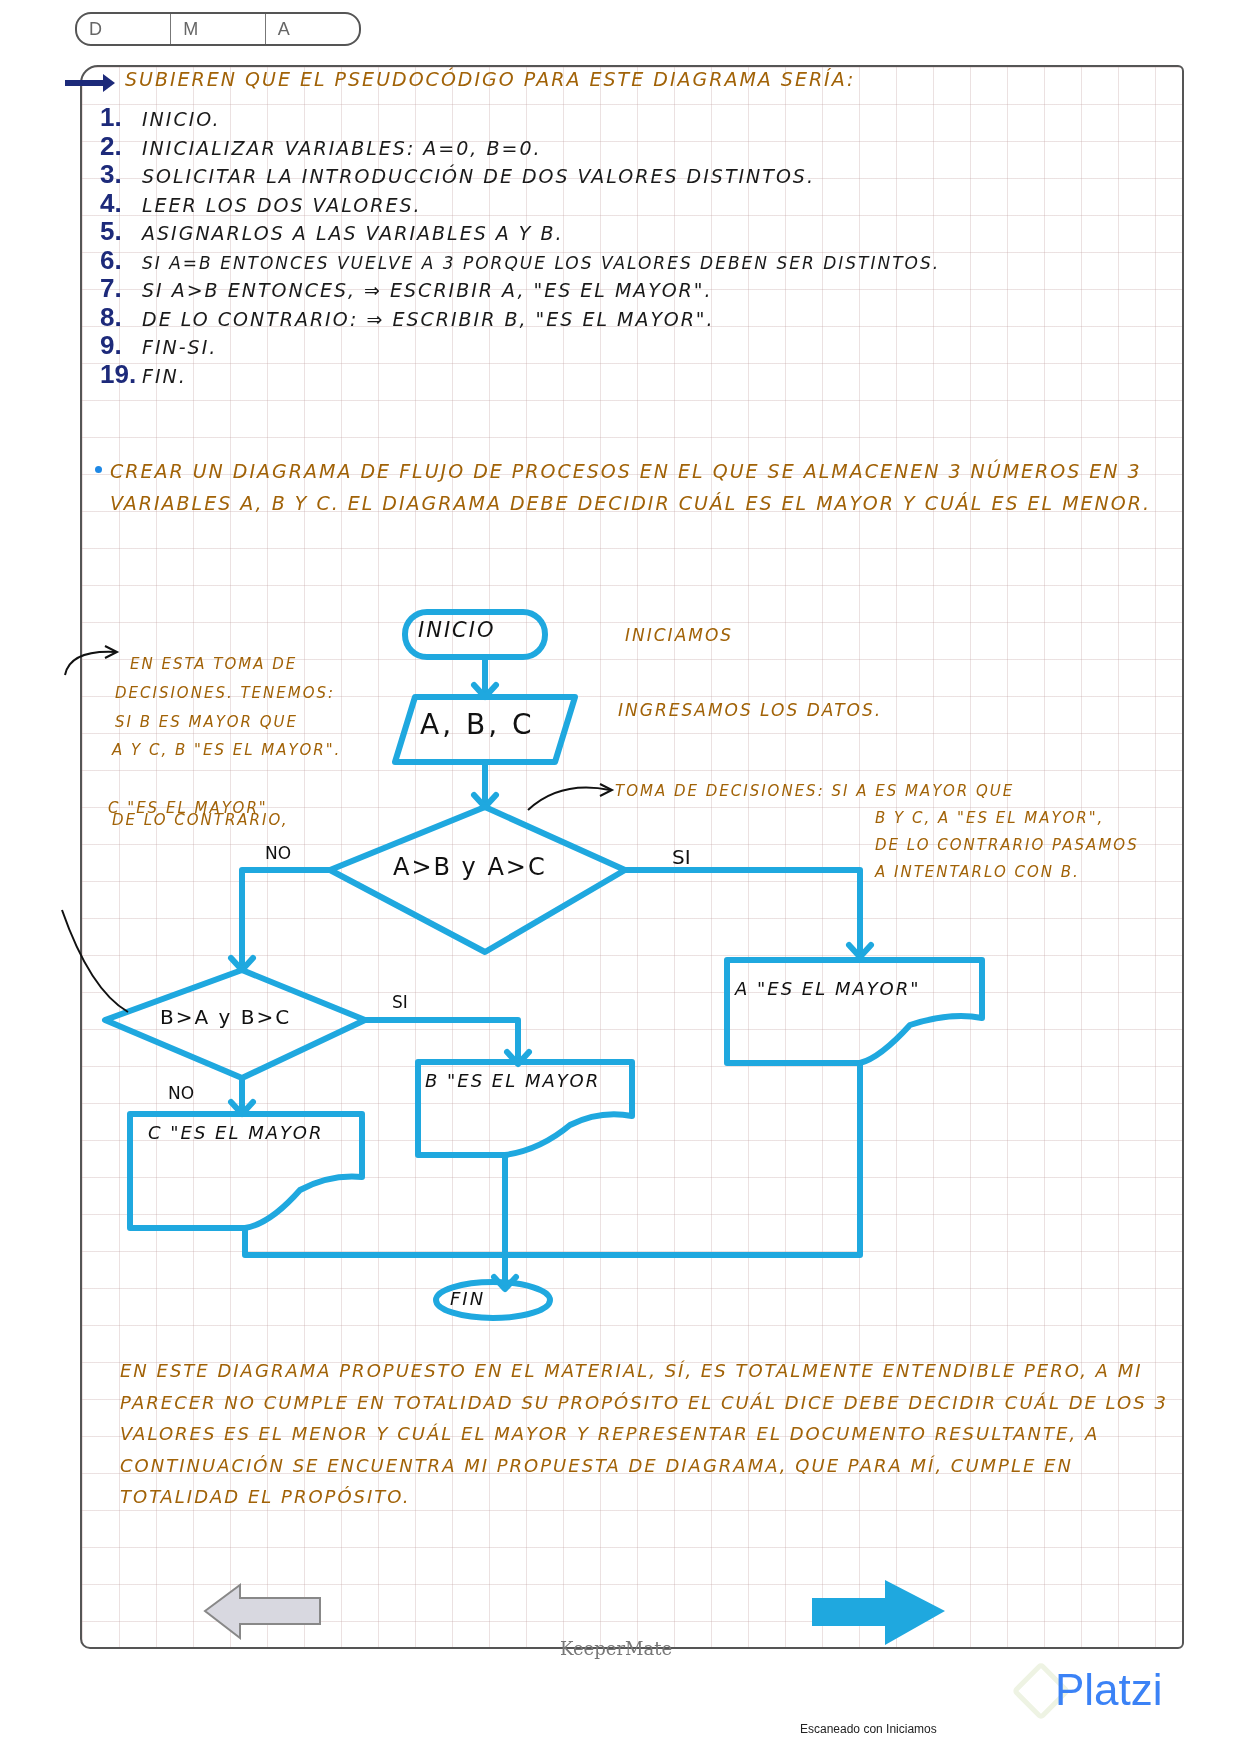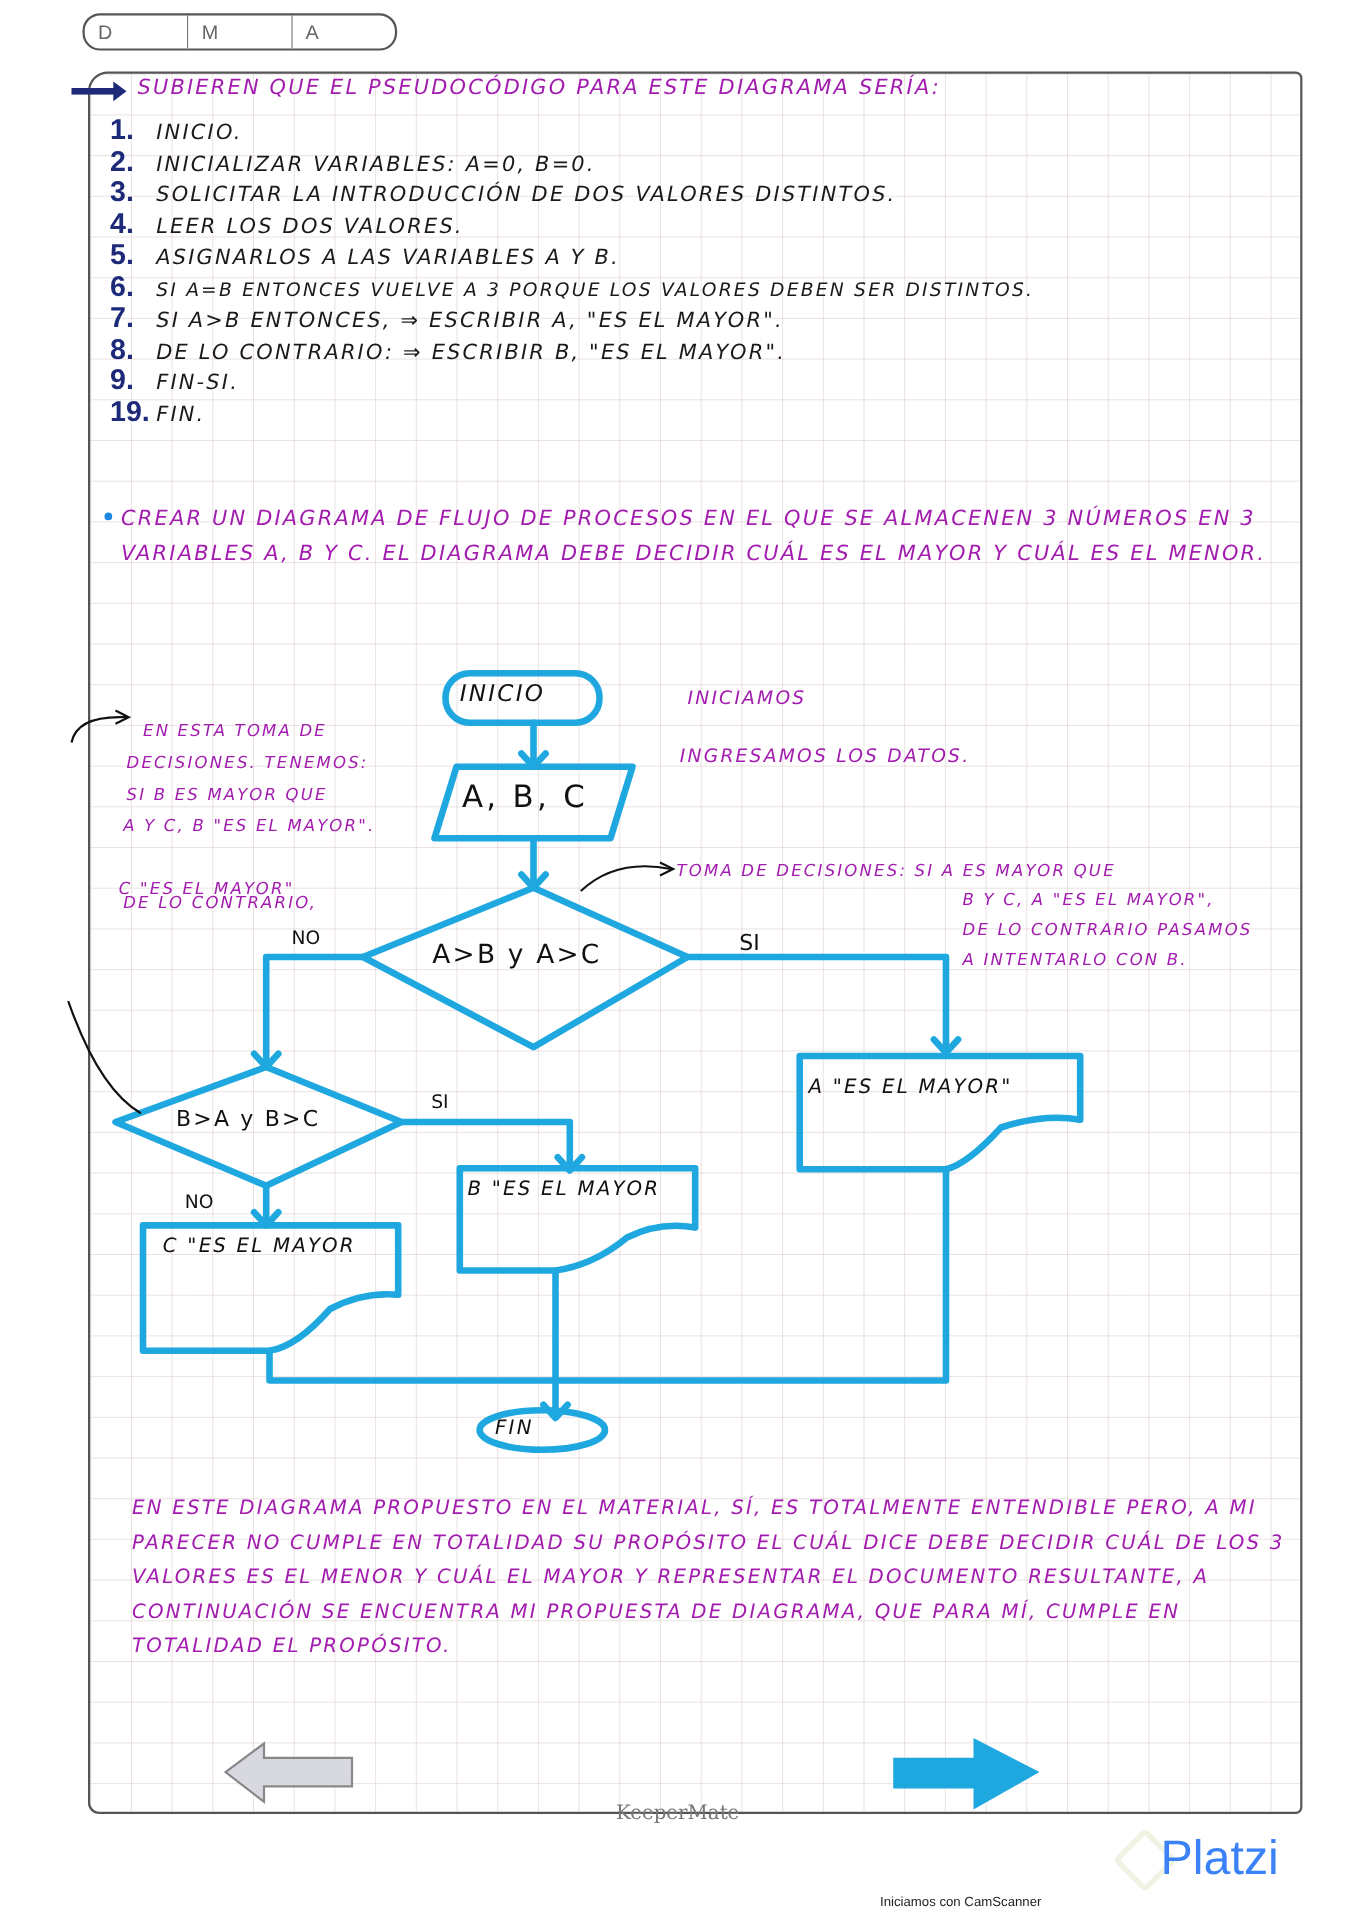--- a/index.html
+++ b/index.html
@@ -18,21 +18,21 @@
   .page {
     position: absolute; left: 80px; top: 65px; width: 1100px; height: 1580px;
     border: 2px solid #555; border-radius: 18px 6px 6px 10px;
     background-color: #fff;
     background-image:
       linear-gradient(to right, rgba(200,170,170,0.35) 1px, transparent 1px),
       linear-gradient(to bottom, rgba(200,170,170,0.35) 1px, transparent 1px);
     background-size: 37px 37px;
   }
   .hw {
-    position: absolute; color: #a21caf;
+    position: absolute; color: #a16207;
     font-family: "DejaVu Sans", sans-serif; font-style: italic;
     letter-spacing: 2px; text-transform: uppercase; white-space: nowrap;
   }
   .intro { left: 70px; top: 70px; font-size: 19px; }
   .intro-arrow { position: absolute; left: 65px; top: 80px; width: 42px; height: 6px; background:#1d2a7a; }
   .intro-arrow::after { content:""; position:absolute; right:-8px; top:-6px; border-left:12px solid #1d2a7a; border-top:9px solid transparent; border-bottom:9px solid transparent; }
   .steps { position: absolute; left: 100px; top: 102px; }
   .step { display: flex; align-items: baseline; height: 28.5px; }
   .step .num { color: #1d2a7a; font-weight: bold; font-size: 26px; font-family: "Liberation Sans", sans-serif; width: 42px; }
   .step .txt { font-size: 19px; font-style: italic; letter-spacing: 2px; text-transform: uppercase; color:#1a1a1a; white-space: nowrap; }
@@ -175,35 +175,35 @@
 <div class="fc-label" style="left:425px; top:1070px; font-size:18px;">B "es el mayor</div>
 <div class="fc-label" style="left:148px; top:1122px; font-size:18px;">C "es el mayor</div>
 <div class="fc-label" style="left:450px; top:1288px; font-size:18px;">Fin</div>
 
 <div class="yn" style="left:265px; top:843px;">NO</div>
 <div class="yn" style="left:672px; top:845px; font-size:20px;">SI</div>
 <div class="yn" style="left:392px; top:992px;">SI</div>
 <div class="yn" style="left:168px; top:1083px;">NO</div>
 
 <div class="hw" style="left:625px; top:625px; font-size:17px;">Iniciamos</div>
-<div class="hw" style="left:618px; top:678px; font-size:17px;">Ingresamos los datos.</div>
+<div class="hw" style="left:618px; top:700px; font-size:17px;">Ingresamos los datos.</div>
 
 <div class="hw note" style="left:615px; top:778px;">Toma de decisiones: si A es mayor que</div>
 <div class="hw note" style="left:875px; top:805px;">B y C, A "es el mayor",</div>
 <div class="hw note" style="left:875px; top:832px;">de lo contrario pasamos</div>
 <div class="hw note" style="left:875px; top:859px;">a intentarlo con B.</div>
 
 <div class="hw note" style="left:130px; top:651px;">En esta toma de</div>
 <div class="hw note" style="left:115px; top:680px;">decisiones. Tenemos:</div>
 <div class="hw note" style="left:115px; top:709px;">Si B es mayor que</div>
 <div class="hw note" style="left:112px; top:737px;">A y C, B "es el mayor".</div>
 <div class="hw note" style="left:112px; top:766px;margin-top:41px;">De lo contrario,</div>
 <div class="hw note" style="left:108px; top:795px;">C "es el mayor"</div>
 
 <div class="hw closing">En este diagrama propuesto en el material, sí, es totalmente entendible pero, a mi parecer no cumple en totalidad su propósito el cuál dice debe decidir cuál de los 3 valores es el menor y cuál el mayor y representar el documento resultante, a continuación se encuentra mi propuesta de diagrama, que para mí, cumple en totalidad el propósito.</div>
 
 <div style="position:absolute; left:200px; top:1580px; width:125px; height:62px;"></div>
 <div style="position:absolute; left:808px; top:1578px; width:142px; height:70px;"></div>
 
 <div class="footer-sign">KeeperMate</div>
-<div class="camscanner">Iniciamos con CamScanner</div>
+<div class="camscanner">Escaneado con Iniciamos</div>
 <div class="platzi-mark"></div>
 <div class="platzi">Platzi</div>
 
 </body></html>

